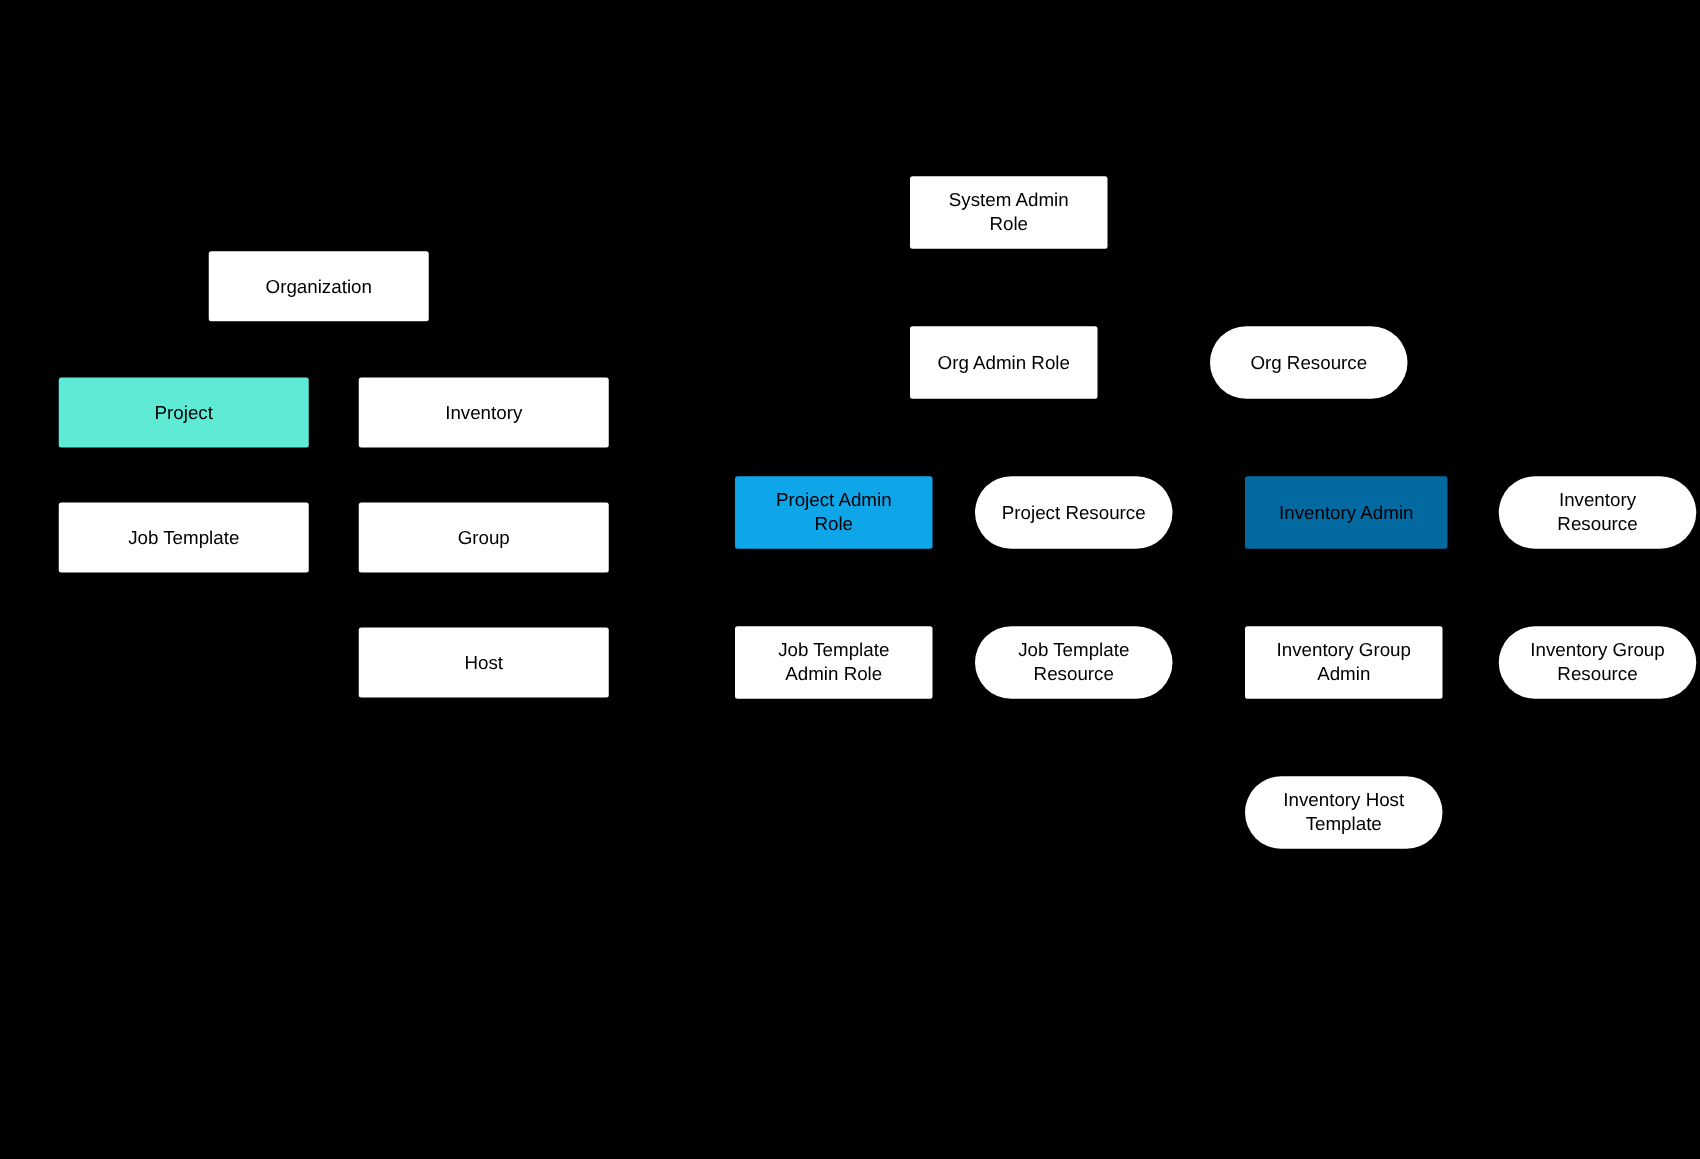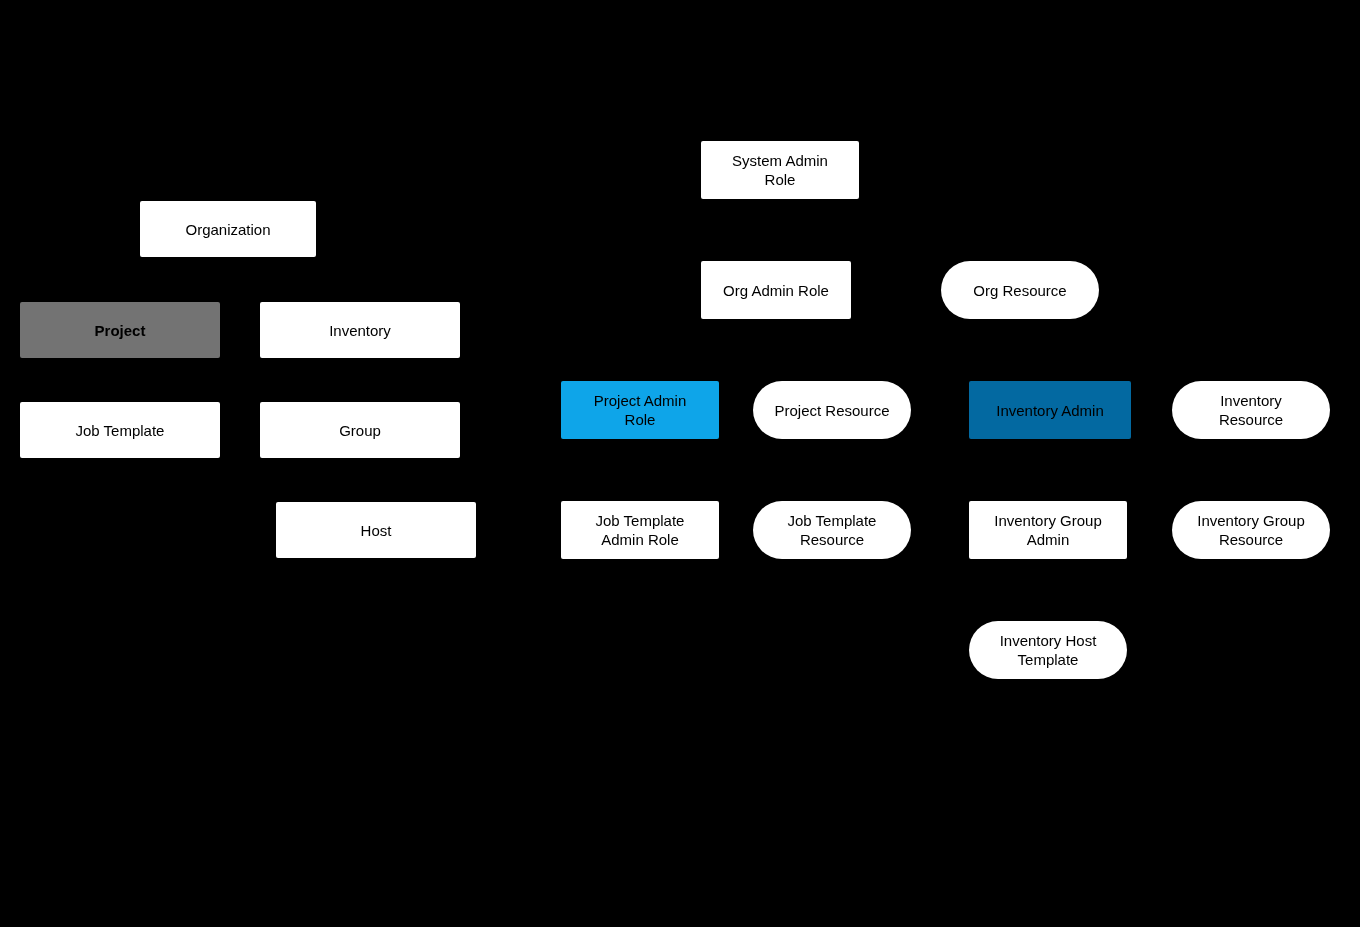--- a/index.html
+++ b/index.html
@@ -21,38 +21,39 @@
     color: #000000;
     display: flex;
     align-items: center;
     justify-content: center;
     text-align: center;
     font-size: 15px;
     line-height: 19px;
     box-sizing: border-box;
     padding: 2px 7px;
     white-space: pre-line;
+    margin-left: 27px;
   }
   .rect {
     border-radius: 2px;
   }
   .round {
     border-radius: 999px;
   }
 </style>
 </head>
 <body>
 
 <div id="canvas" style="background: rgb(0, 0, 0);">
     <div class="node rect" style="left: 140px; top: 201px; width: 176px; height: 56px; background: rgb(255, 255, 255); color: rgb(0, 0, 0);">Organization</div>
-    <div class="node rect" style="left: 20px; top: 302px; width: 200px; height: 56px; background: #737373; color: rgb(0, 0, 0); font-weight: bold;">Project</div>
+    <div class="node rect" style="left: 20px; top: 302px; width: 200px; height: 56px; background: #5eead4; color: rgb(0, 0, 0);">Project</div>
     <div class="node rect" style="left: 260px; top: 302px; width: 200px; height: 56px; background: rgb(255, 255, 255); color: rgb(0, 0, 0);">Inventory</div>
     <div class="node rect" style="left: 20px; top: 402px; width: 200px; height: 56px; background: rgb(255, 255, 255); color: rgb(0, 0, 0);">Job Template</div>
     <div class="node rect" style="left: 260px; top: 402px; width: 200px; height: 56px; background: rgb(255, 255, 255); color: rgb(0, 0, 0);">Group</div>
-    <div class="node rect" style="left: 276px; top: 502px; width: 200px; height: 56px; background: rgb(255, 255, 255); color: rgb(0, 0, 0);">Host</div>
+    <div class="node rect" style="left: 260px; top: 502px; width: 200px; height: 56px; background: rgb(255, 255, 255); color: rgb(0, 0, 0);">Host</div>
     <div class="node rect" style="left: 701px; top: 141px; width: 158px; height: 58px; background: rgb(255, 255, 255); color: rgb(0, 0, 0);">System Admin
 Role</div>
     <div class="node rect" style="left: 701px; top: 261px; width: 150px; height: 58px; background: rgb(255, 255, 255); color: rgb(0, 0, 0);">Org Admin Role</div>
     <div class="node round" style="left: 941px; top: 261px; width: 158px; height: 58px; background: rgb(255, 255, 255); color: rgb(0, 0, 0);">Org Resource</div>
     <div class="node rect" style="left: 561px; top: 381px; width: 158px; height: 58px; background: #0ea5e9; color: rgb(0, 0, 0);">Project Admin
 Role</div>
     <div class="node round" style="left: 753px; top: 381px; width: 158px; height: 58px; background: rgb(255, 255, 255); color: rgb(0, 0, 0);">Project Resource</div>
     <div class="node rect" style="left: 969px; top: 381px; width: 162px; height: 58px; background: #0369a1; color: rgb(0, 0, 0);">Inventory Admin</div>
     <div class="node round" style="left: 1172px; top: 381px; width: 158px; height: 58px; background: rgb(255, 255, 255); color: rgb(0, 0, 0);">Inventory
 Resource</div>

